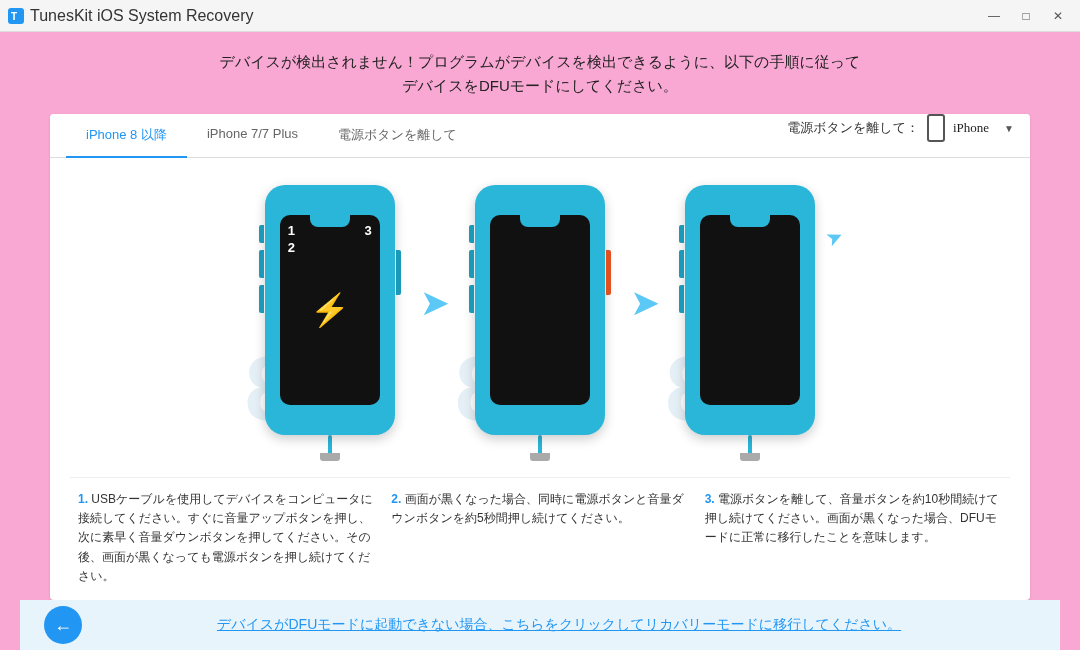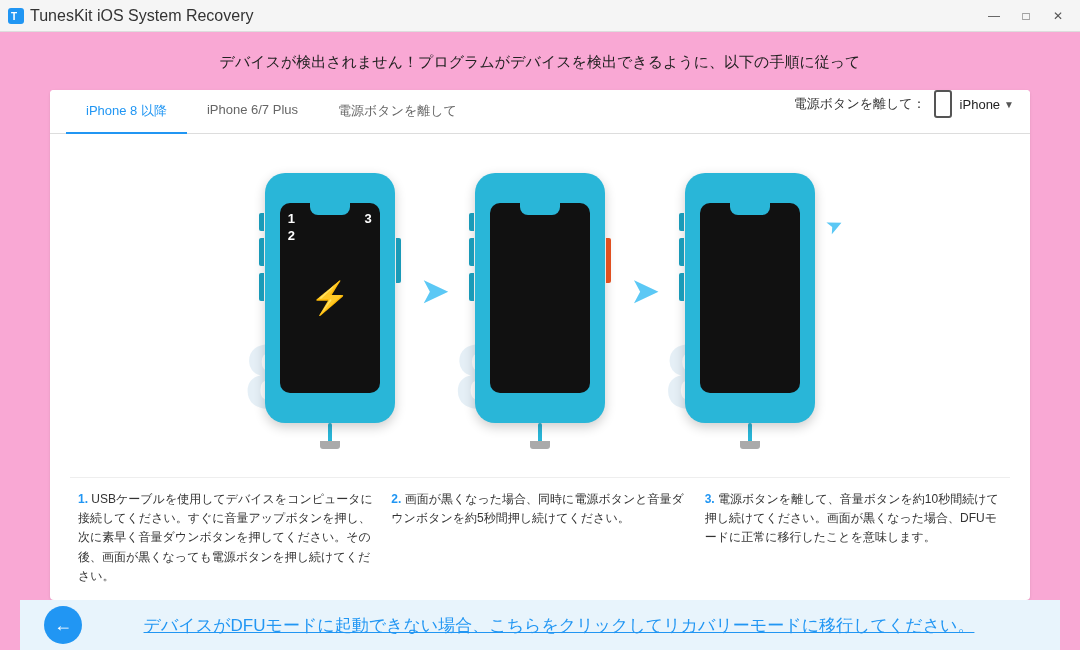--- a/index.html
+++ b/index.html
@@ -124,21 +124,22 @@
     .device-icon {
       width: 18px;
       height: 28px;
       border: 2px solid #555;
       border-radius: 3px;
       display: inline-block;
     }
     .device-select-wrapper {
       display: flex;
       align-items: center;
-      gap: 4px;
+      gap: 15px;
+      font-family: Liberation Serif, serif;
     }
     .device-name {
       font-size: 13px;
       color: #222;
     }
     .dropdown-arrow {
       font-size: 10px;
       color: #555;
     }
 
@@ -329,21 +330,21 @@
       border: none;
       cursor: pointer;
       display: flex;
       align-items: center;
       justify-content: center;
       color: white;
       font-size: 18px;
     }
     .bottom-link {
       color: #2196f3;
-      font-size: 17px;
+      font-size: 14px;
       text-decoration: underline;
       cursor: pointer;
       flex: 1;
       text-align: center;
     }
   </style>
 </head>
 <body>
 
 <div class="title-bar">
@@ -358,30 +359,31 @@
     <button class="title-bar-btn">—</button>
     <button class="title-bar-btn">□</button>
     <button class="title-bar-btn close">✕</button>
   </div>
 </div>
 
 <div class="main-container">
 
   <div class="header-text">
     <p>デバイスが検出されません！プログラムがデバイスを検出できるように、以下の手順に従って</p>
+    <p>デバイスをDFUモードにしてください。</p>
   </div>
 
   <div class="content-card">
 
     <div class="tabs">
       <div class="tab active">
         <span>iPhone 8 以降</span>
       </div>
       <div class="tab">
-        <span>iPhone 6/7 Plus</span>
+        <span>iPhone 7/7 Plus</span>
       </div>
       <div class="tab">
         <span>電源ボタンを離して</span>
       </div>
       <div class="device-selector">
         <span>電源ボタンを離して：</span>
         <span class="device-icon"></span>
         <div class="device-select-wrapper">
           <span class="device-name">iPhone</span>
           <span class="dropdown-arrow">▼</span>

